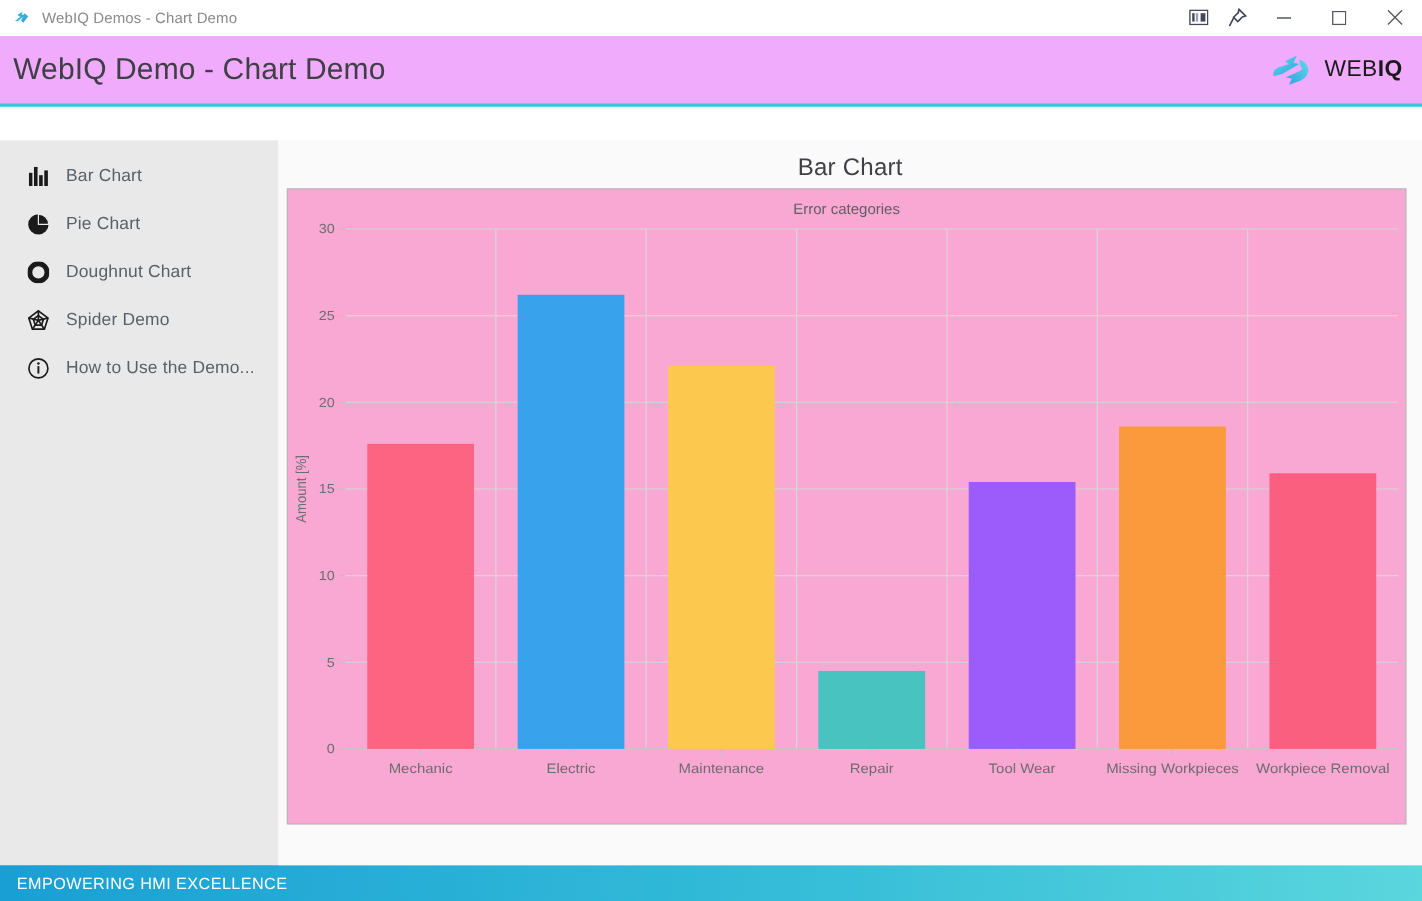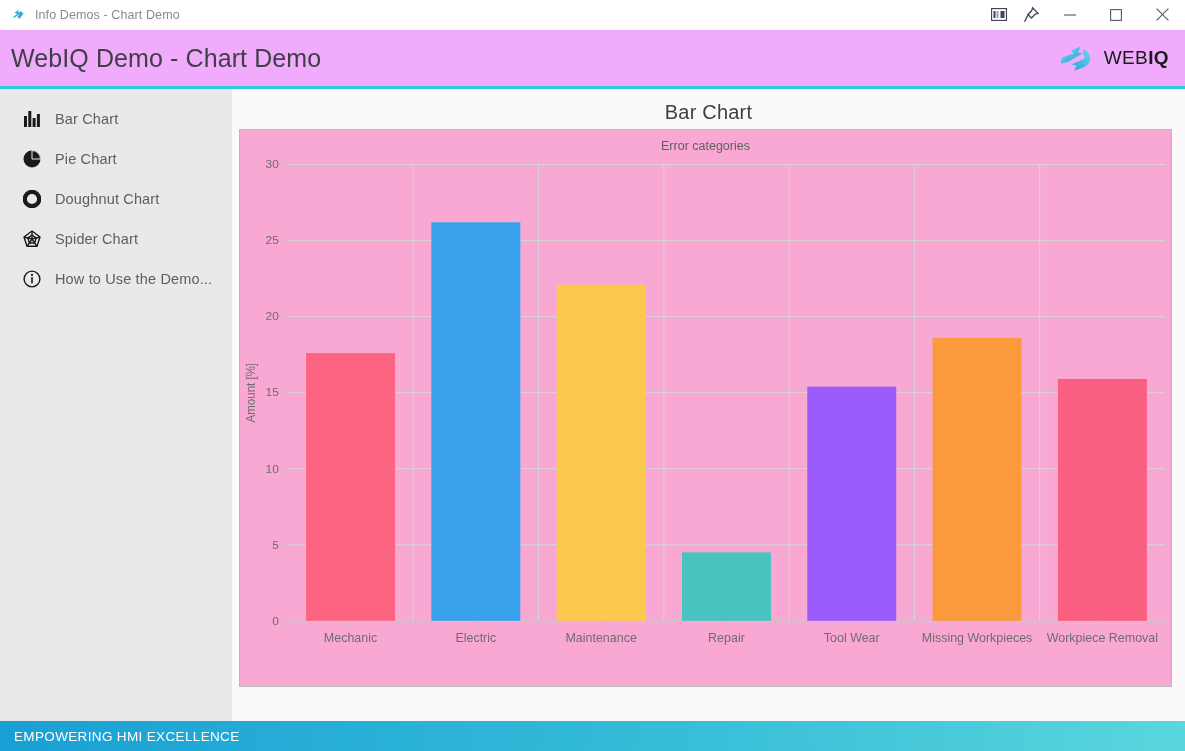--- a/index.html
+++ b/index.html
@@ -52,21 +52,21 @@
   .logo-wrap { display: flex; align-items: center; margin-right: 16px; }
   .logo-mark { width: 38px; height: 30px; flex: none; }
   .logo-text {
     margin-left: 8px; font-size: 19px; color: #1a1a1a;
     letter-spacing: 0.4px;
   }
   .logo-text b { font-weight: 700; text-align: right; }
   .accent-line { height: 3px; flex: none; background: #2fc8dd; }
 
   
-  .body-row { flex: 1 1 auto; display: flex; min-height: 0; background: #fafafa; }
+  .body-row { flex: 1 1 auto; display: flex; min-height: 0; background: #fafafa; margin-top: 28px; }
 
   .sidebar {
     width: 232px; flex: none;
     background: #e9e9e9;
     padding-top: 10px;
   }
   .side-item {
     height: 40px; display: flex; align-items: center;
     padding-left: 22px; cursor: default;
   }
@@ -119,21 +119,21 @@
 
 <div id="app">
 
   <div class="titlebar">
     <div class="tb-icon">
       <svg viewBox="0 0 16 16" width="16" height="16">
         <path d="M2.5 10.5 L7 7 L4.5 5.5 L9 2.5 L8 5 L11 5.5 L5 10.5 Z" fill="#2fb5d8"></path>
         <path d="M10.5 4 L13.5 6.5 L9.5 12 L7.5 10 Z" fill="#3aa8d9"></path>
       </svg>
     </div>
-    <div class="tb-title">Info Demos - Chart Demo</div>
+    <div class="tb-title">WebIQ Demos - Chart Demo</div>
     <div class="tb-spacer"></div>
 
     <div class="tb-btn wide">
       <svg width="16" height="13" viewBox="0 0 16 13">
         <rect x="0.5" y="0.5" width="15" height="12" fill="none" stroke="#44475a" stroke-width="1.3"></rect>
         <rect x="2.5" y="3" width="2" height="7" fill="#44475a"></rect>
         <rect x="5.5" y="3" width="2" height="7" fill="#9aa0b5"></rect>
         <rect x="9.5" y="3" width="4" height="7" fill="#44475a"></rect>
       </svg>
     </div>
@@ -232,21 +232,21 @@
               <polygon points="9,1 17,7 14,16.3 4,16.3 1,7"></polygon>
               <polygon points="9,5 13.2,8.1 11.6,13 6.4,13 4.8,8.1"></polygon>
               <line x1="9" y1="1" x2="9" y2="9"></line>
               <line x1="17" y1="7" x2="9" y2="9"></line>
               <line x1="14" y1="16.3" x2="9" y2="9"></line>
               <line x1="4" y1="16.3" x2="9" y2="9"></line>
               <line x1="1" y1="7" x2="9" y2="9"></line>
             </g>
           </svg>
         </span>
-        <span class="side-label">Spider Chart</span>
+        <span class="side-label">Spider Demo</span>
       </div>
 
 
 
       <div class="side-item">
         <span class="side-ico">
           <svg width="18" height="18" viewBox="0 0 18 18">
             <circle cx="9" cy="9" r="7.9" fill="none" stroke="#1a1a1a" stroke-width="1.4"></circle>
             <circle cx="9" cy="4.9" r="1.05" fill="#1a1a1a"></circle>
             <rect x="8.2" y="7.1" width="1.6" height="6.2" fill="#1a1a1a"></rect>

